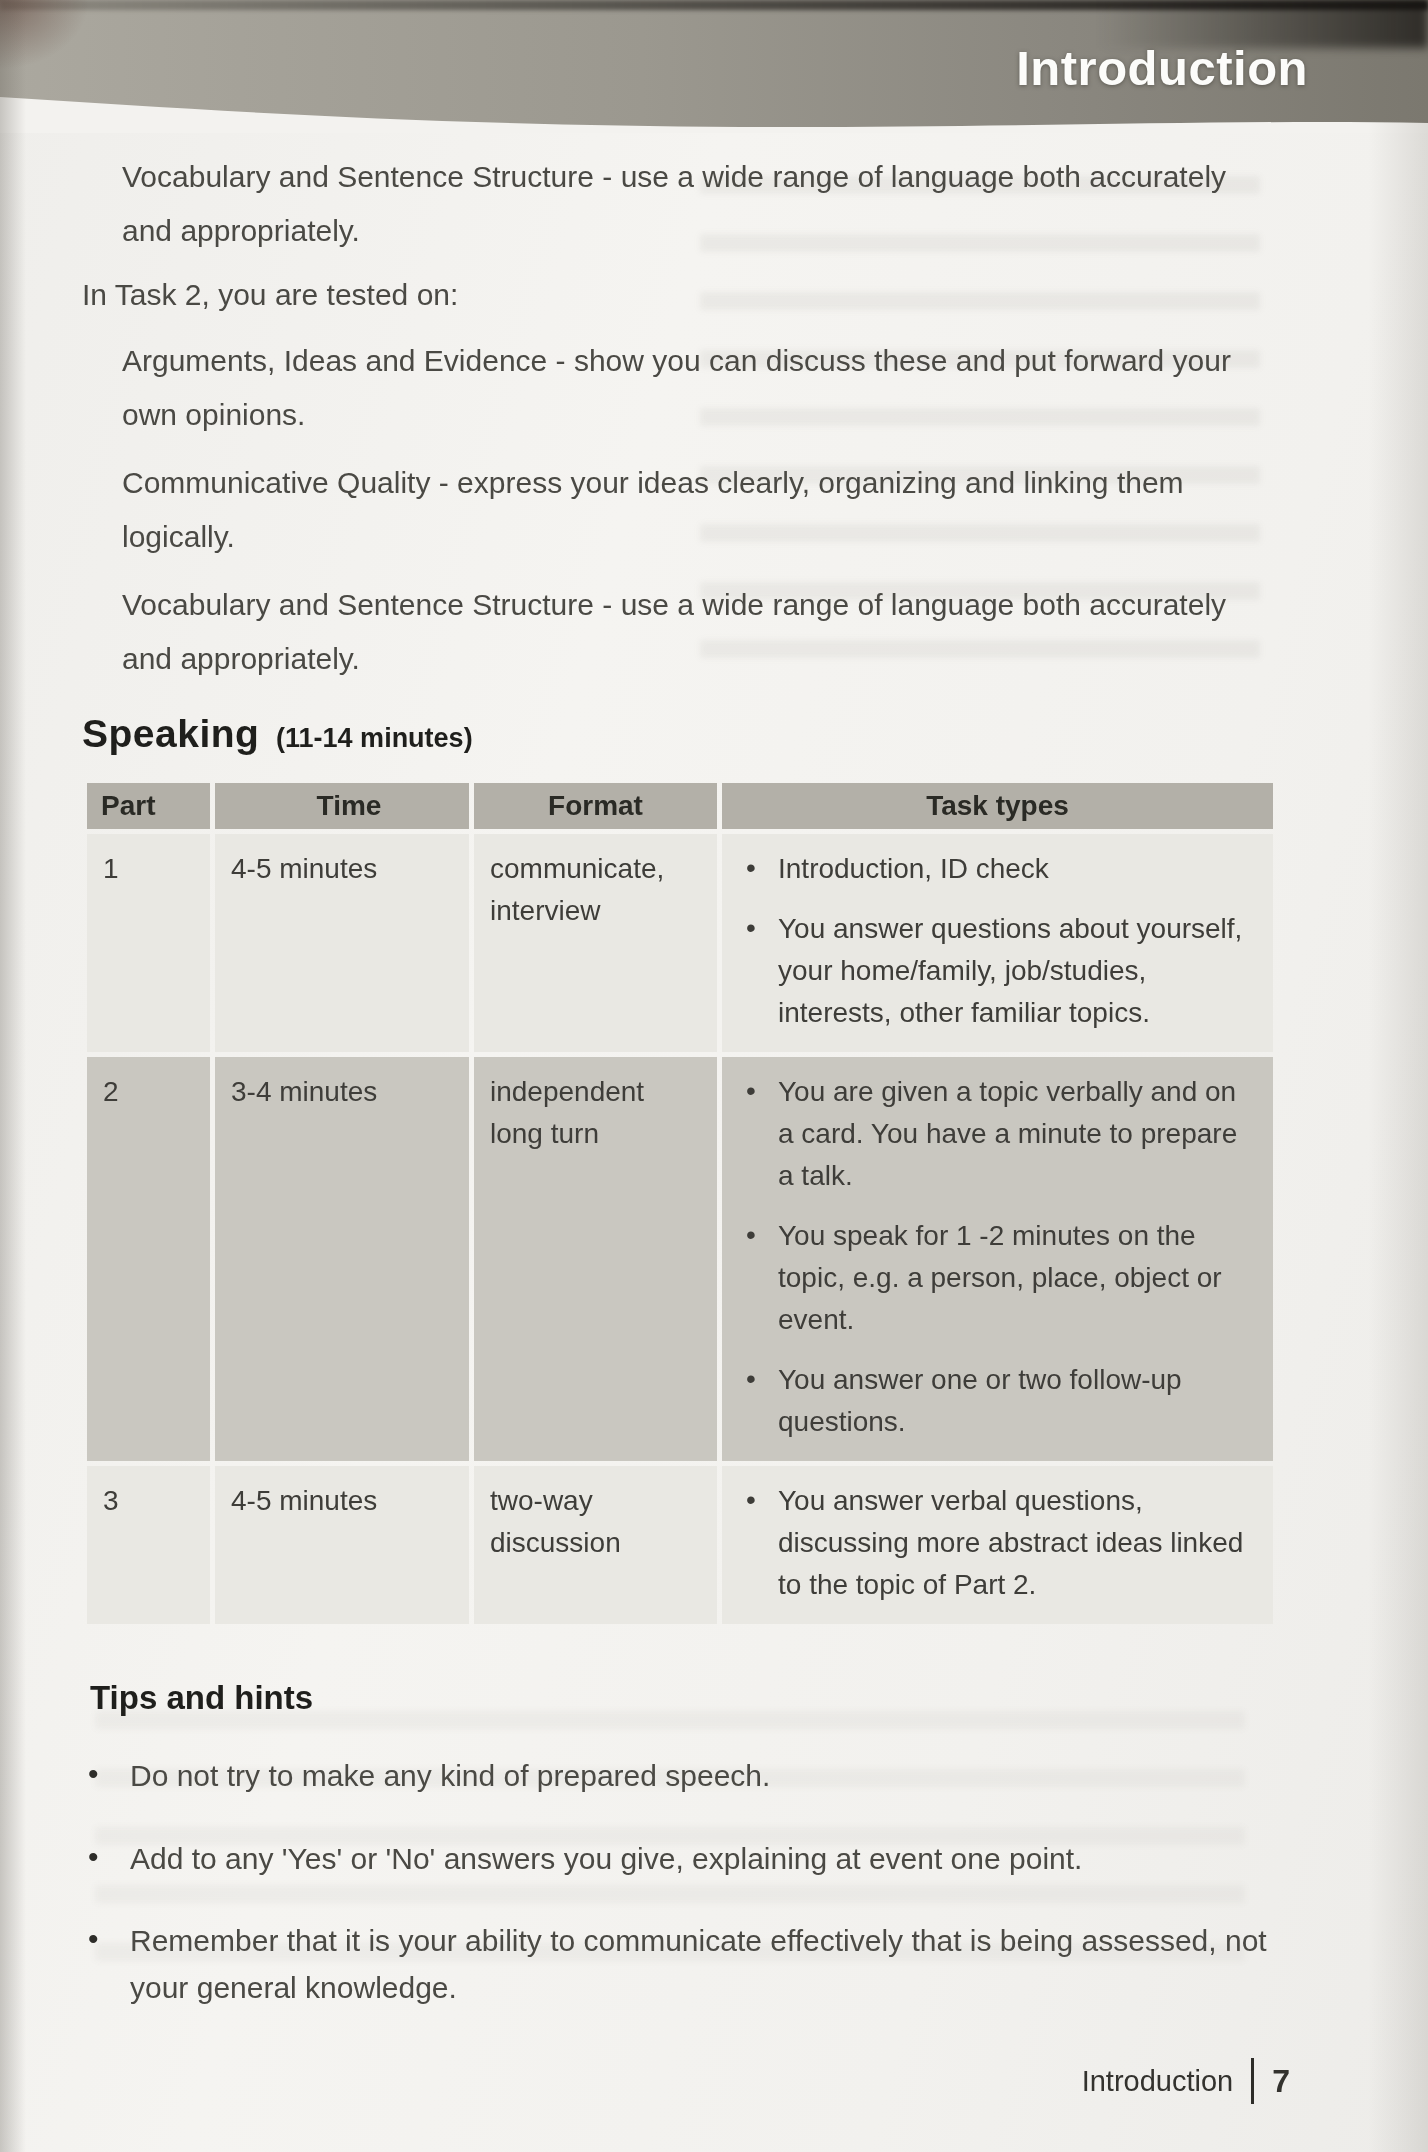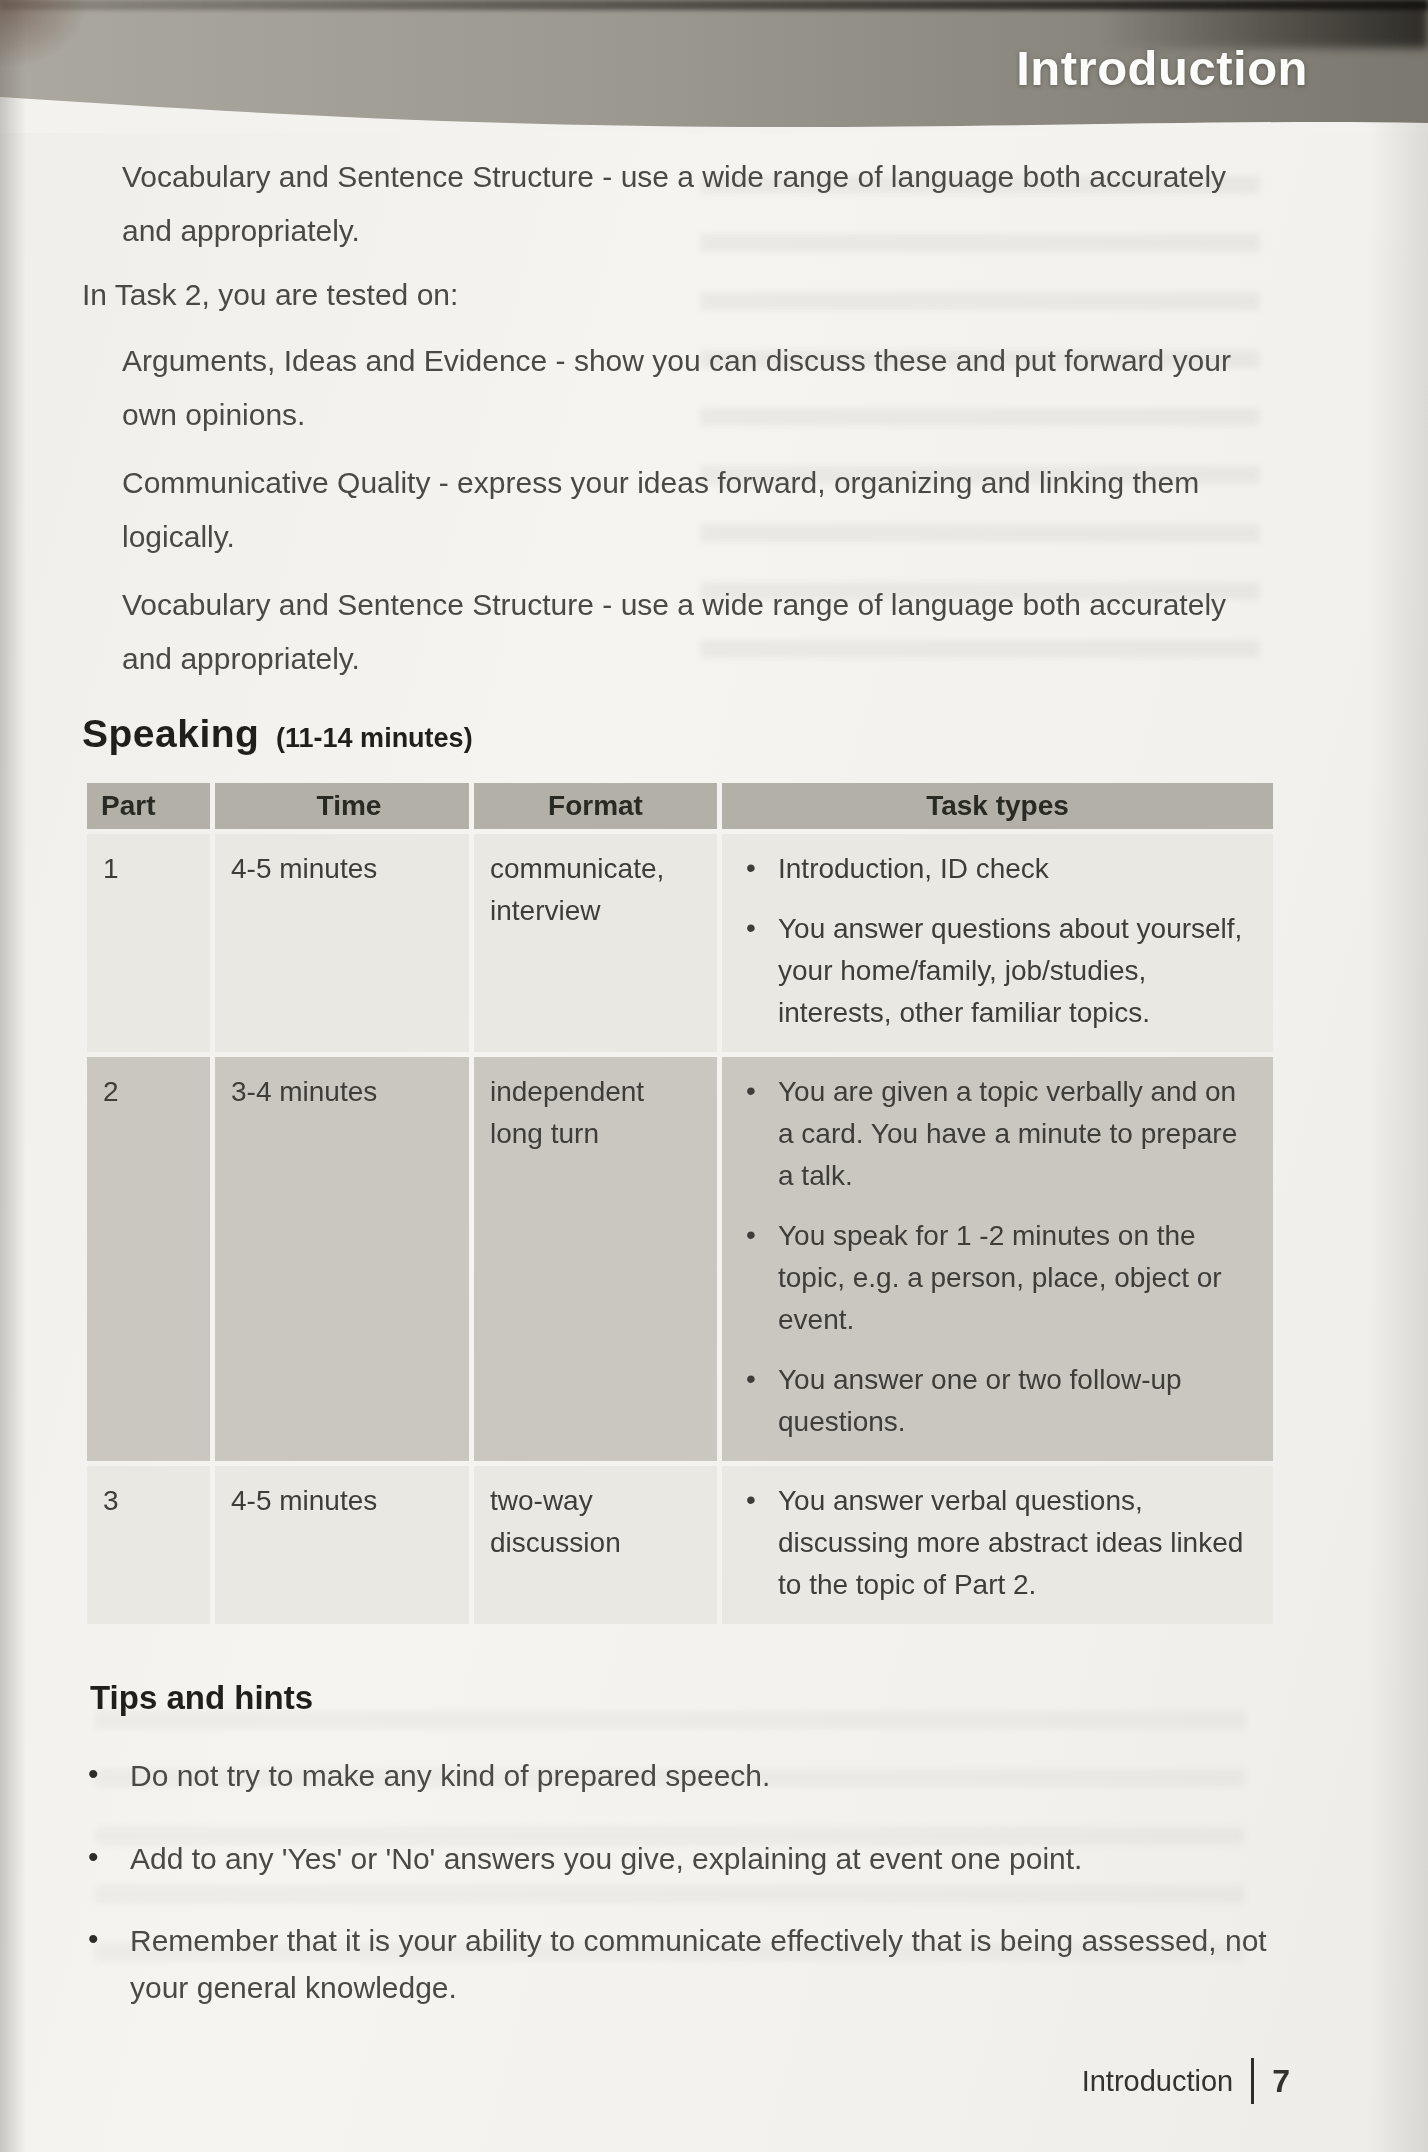--- a/index.html
+++ b/index.html
@@ -86,21 +86,21 @@
   <div class="edge-right"></div>
   <div class="ghost" style="left:700px; top:160px; width:560px; height:500px;"></div>
   <div class="ghost" style="left:95px;  top:1695px; width:1150px; height:280px; opacity:0.4;"></div>
   <div class="ghost" style="left:110px; top:1245px; width:90px; height:300px; opacity:0.35;"></div>
 
   <div class="content">
 
     <p class="indent">Vocabulary and Sentence Structure - use a wide range of language both accurately and appropriately.</p>
     <p class="lead">In Task 2, you are tested on:</p>
     <p class="indent gap">Arguments, Ideas and Evidence - show you can discuss these and put forward your own opinions.</p>
-    <p class="indent gap">Communicative Quality - express your ideas forward, organizing and linking them logically.</p>
+    <p class="indent gap">Communicative Quality - express your ideas clearly, organizing and linking them logically.</p>
     <p class="indent">Vocabulary and Sentence Structure - use a wide range of language both accurately and appropriately.</p>
 
     <h2 class="speaking-h">
       <span class="main">Speaking</span>
       <span class="duration">(11-14 minutes)</span>
     </h2>
 
     <table class="parts">
       <tbody>
           <tr>

